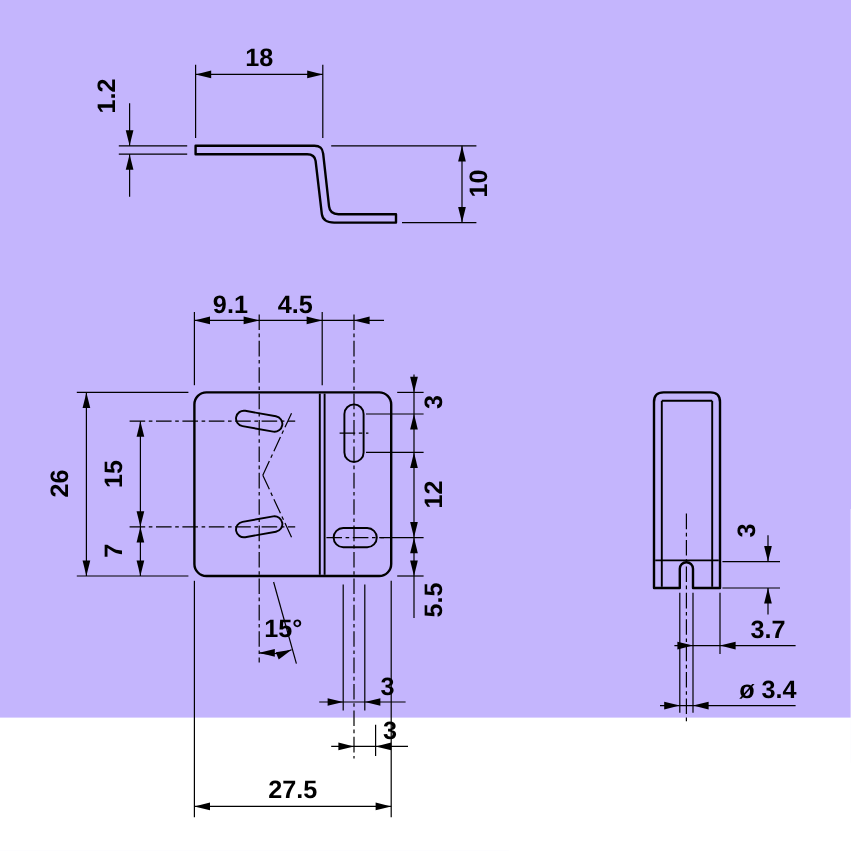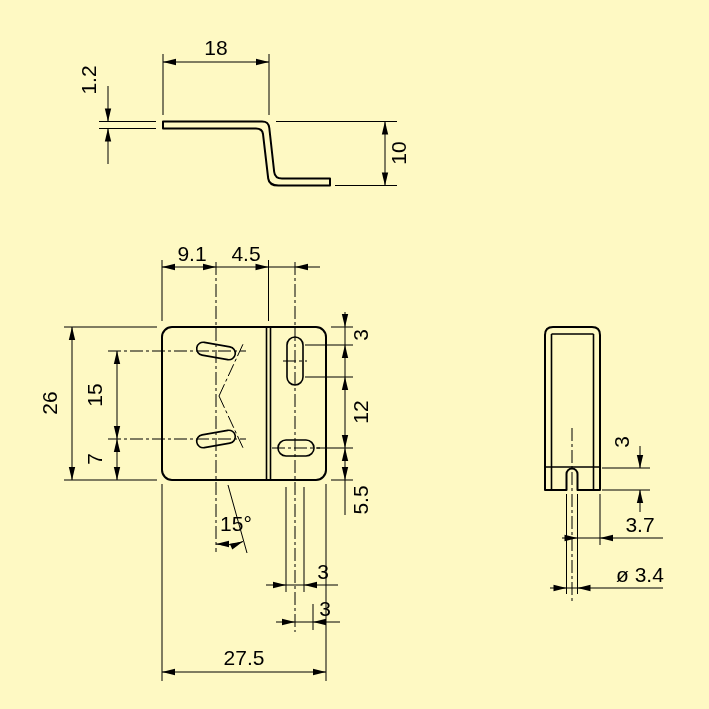--- a/index.html
+++ b/index.html
@@ -1,16 +1,16 @@
 <!DOCTYPE html>
 <html><head>
 <meta charset="utf-8">
 <style>
   html,body{margin:0;padding:0;background:#ffffff;width:709px;height:709px;overflow:hidden;}
-  .canvas{width:709px;height:709px;background:#fef9c3;position:relative;}
+  .canvas{width:709px;height:598px;background:#c4b5fd;position:relative;font-weight:bold;}
   svg{display:block;}
   .o{fill:none;stroke:#000;stroke-width:2;stroke-linejoin:round;stroke-linecap:round;}
   .i{fill:none;stroke:#000;stroke-width:1.6;}
   .d{fill:none;stroke:#000;stroke-width:1;}
   .c{fill:none;stroke:#000;stroke-width:1;stroke-dasharray:13 3 3 3;}
   text{font-family:"Liberation Sans", sans-serif;font-size:21px;fill:#000;}
   .mid{text-anchor:middle;}
   use{fill:#000;stroke:none;}
 </style>
 </head>

